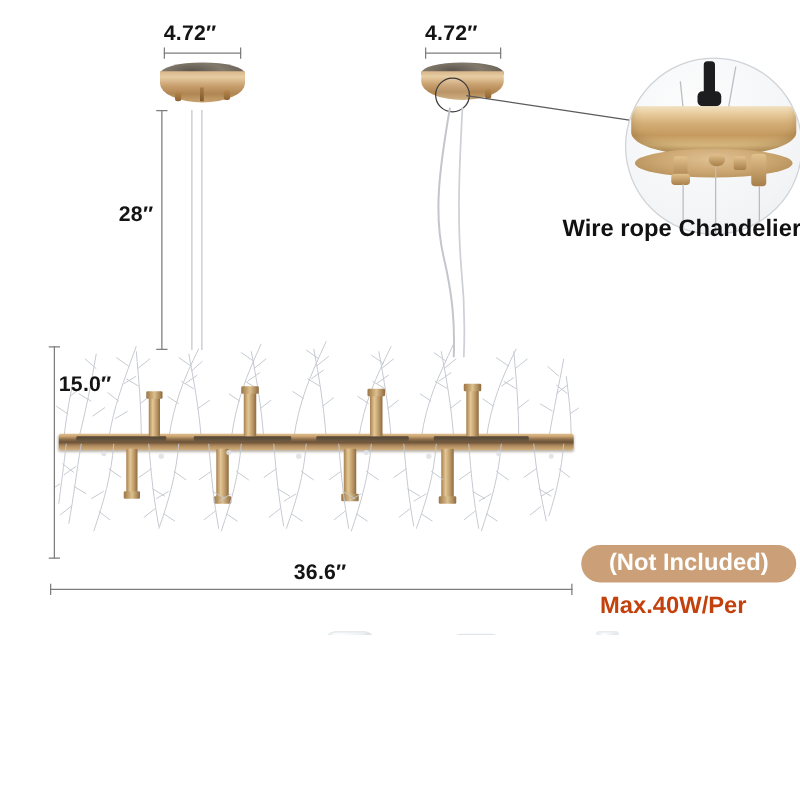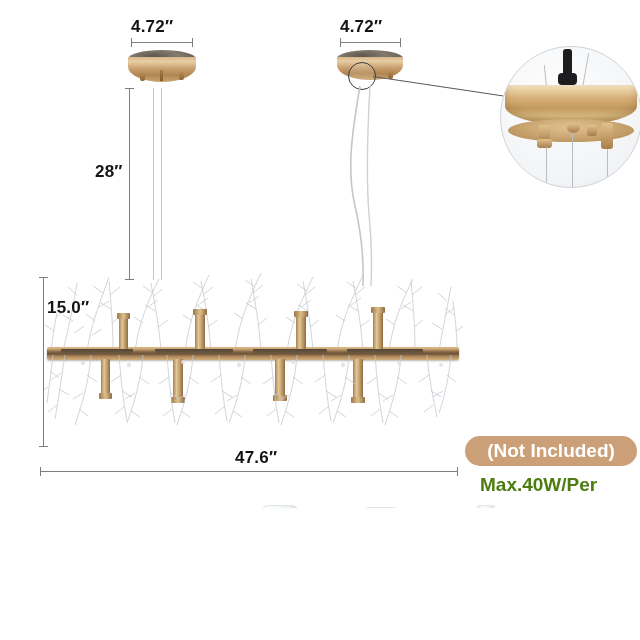--- a/index.html
+++ b/index.html
@@ -255,21 +255,21 @@
     align-items: center;
     justify-content: center;
     border-radius: 999px;
     color: #ffffff;
     font-weight: 700;
     white-space: nowrap;
   }
   .max-watt {
     position: absolute;
     font-weight: 700;
-    color: #4d7c0f;
+    color: #c2410c;
     white-space: nowrap;
   }
 </style>
 </head>
 <body>
 
 <div id="page">
 
   <div class="dim-label" style="left:118px; top:17px; font-size:17px;">4.72″</div>
   <div class="dim-line-h" style="left:118px; top:42px; width:62px;"></div>
@@ -324,20 +324,21 @@
     <div class="bc-fitting" style="left:36px; top:92px; width:15px; height:9px; border-radius:3px;"></div>
     <div class="bc-fitting" style="left:66px; top:76px; width:13px; height:10px; border-radius:50%;"></div>
     <div class="bc-fitting" style="left:86px; top:78px; width:10px; height:11px;"></div>
     <div class="bc-fitting" style="left:100px; top:76px; width:12px; height:26px; border-radius:3px;"></div>
 
     <div class="bc-rope" style="left:45px; top:100px; height:40px;"></div>
     <div class="bc-rope" style="left:71px; top:86px; height:54px;"></div>
     <div class="bc-rope" style="left:106px; top:102px; height:38px;"></div>
   </div>
 
+  <div class="callout-title" style="left:437px; top:173px; font-size:19px;">Wire rope Chandelier</div>
 
   <div class="chandelier" style="left:30px; top:255px; width:420px; height:180px;">
 
     <svg class="crystal-layer" style="left:0; top:0; width:420px; height:180px;" viewBox="0 0 420 180">
       <g stroke="#c3c7ce" stroke-width="0.8" fill="none" opacity="0.95">
         <path d="M20,96 C26,72 30,52 34,28"></path>
           <path d="M34,40 l-9,-8 M34,52 l9,-7 M30,66 l-10,-6 M31,78 l10,-7"></path>
         <path d="M44,96 C48,70 56,50 66,22"></path>
           <path d="M60,38 l-10,-7 M56,52 l10,-6 M52,66 l-9,-7 M49,80 l10,-6"></path>
         <path d="M70,96 C70,70 68,48 66,26"></path>
@@ -445,21 +446,21 @@
           <circle cx="300" cy="110" r="2.2"></circle>
         <circle cx="356" cy="108" r="2"></circle>
           <circle cx="398" cy="110" r="2"></circle>
       </g>
     </svg>
   </div>
 
   <div class="dim-line-v" style="left:30px; top:277px; height:170px;"></div>
   <div class="dim-label" style="left:34px; top:298px; font-size:17px;">15.0″</div>
 
-  <div class="dim-label" style="left:222px; top:448px; font-size:17px;">47.6″</div>
+  <div class="dim-label" style="left:222px; top:448px; font-size:17px;">36.6″</div>
   <div class="dim-line-h" style="left:27px; top:471px; width:418px;"></div>
 
 
   <div class="pill" style="left:452px; top:436px; width:172px; height:30px; font-size:19px; background:#cba078;">(Not Included)</div>
 
   <div class="max-watt" style="left:467px; top:474px; font-size:19px;">Max.40W/Per</div>
 
   <div class="bulb" style="left:138px; top:508px; width:54px; height:120px;">
     <div class="capsule" style="left:5px; top:0; width:44px; height:74px;">
       <div class="led-grid" style="left:4px; top:5px; grid-template-columns:repeat(5,6px); grid-template-rows:repeat(7,7px);">

